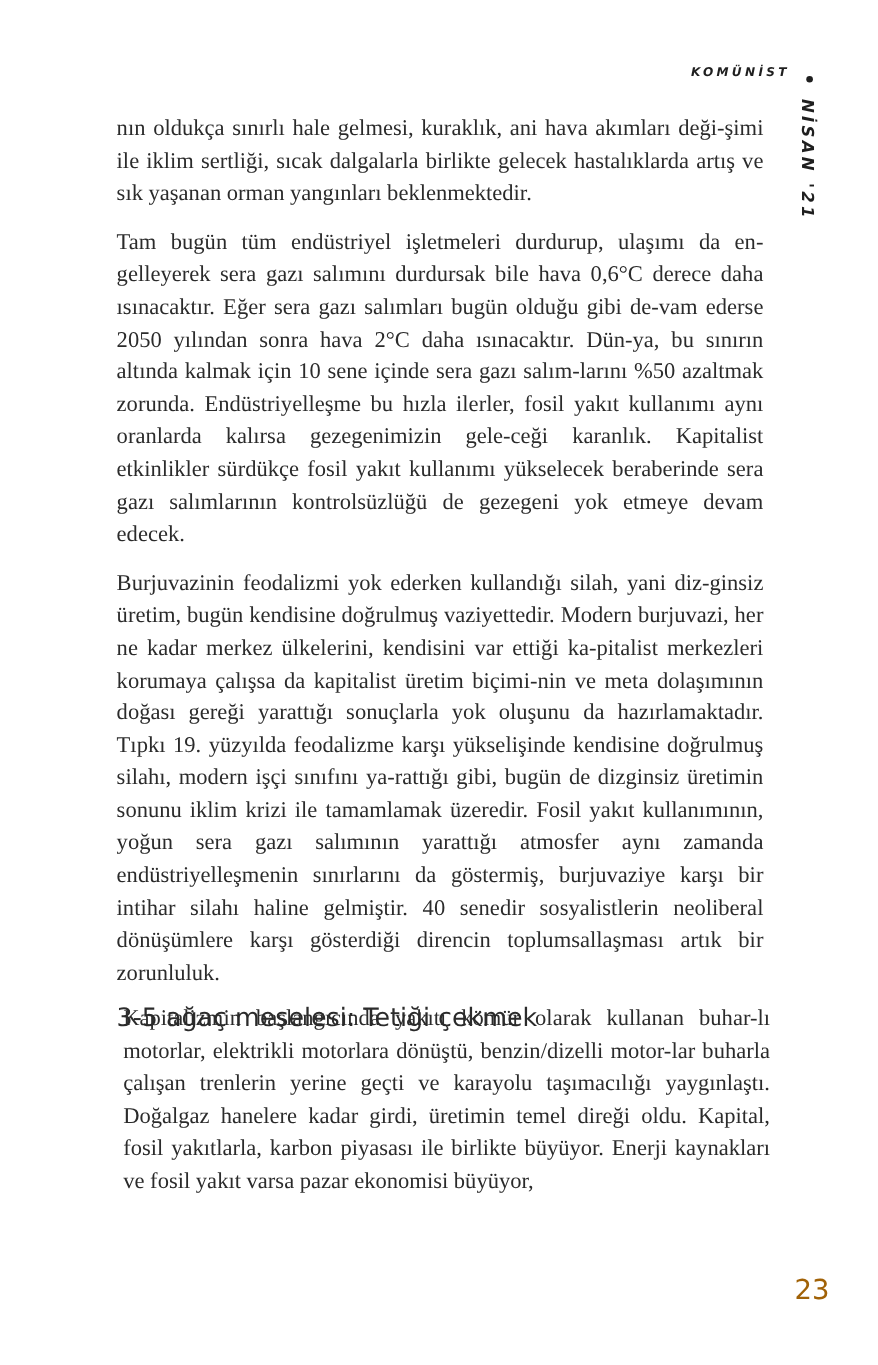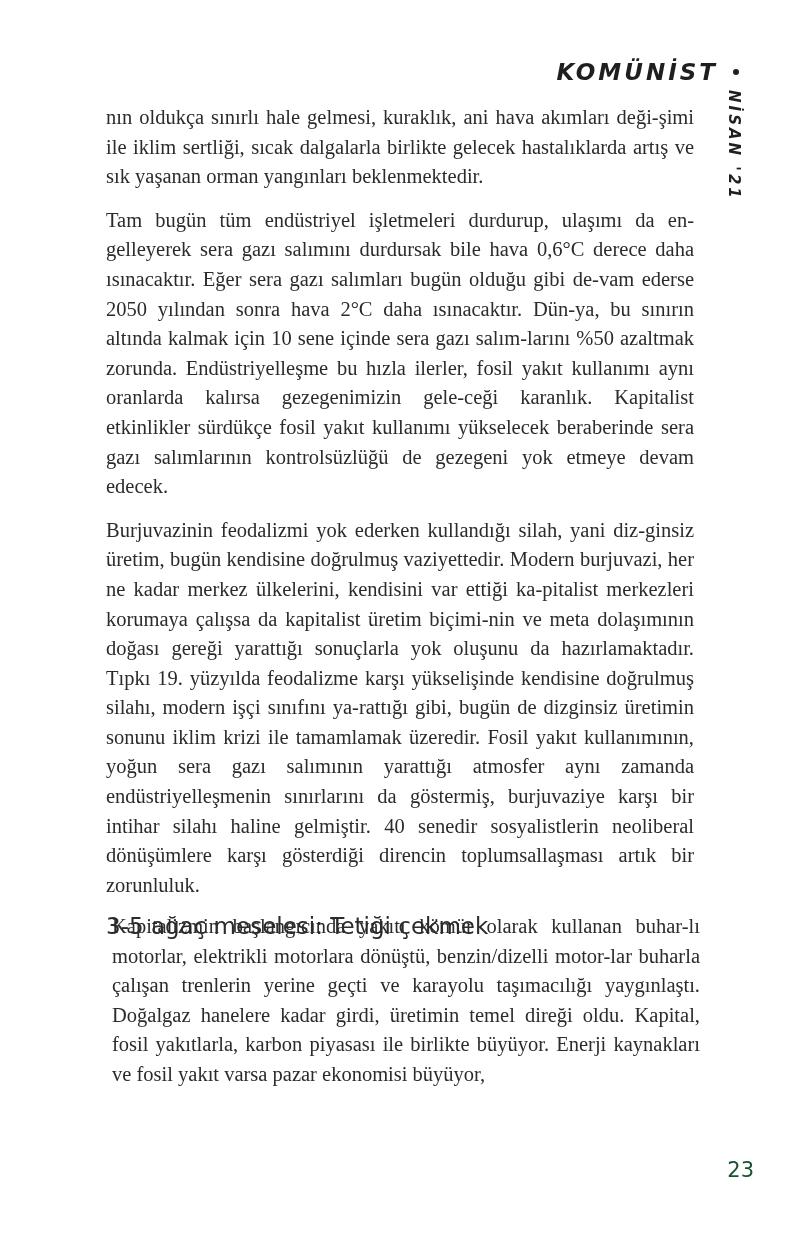--- a/index.html
+++ b/index.html
@@ -14,21 +14,21 @@
     overflow: hidden;
     color: #2b2b2b;
   }
   .running-head {
     position: absolute;
     top: 59px;
     right: 80px;
     font-family: "DejaVu Sans", sans-serif;
     font-weight: bold;
     font-style: italic;
-    font-size: 23px;
+    font-size: 11px;
     letter-spacing: 3px;
     color: #1f1f1f;
   }
   .bullet {
     position: absolute;
     top: 69px;
     left: 733px;
     width: 6px;
     height: 6px;
     border-radius: 50%;
@@ -91,23 +91,23 @@
     line-height: 29.6px;
     color: #2b2b2b;
     text-align: justify;
     margin: 6px;
   }
   .page-number {
     position: absolute;
     right: 44px;
     top: 1158px;
     font-family: "DejaVu Sans", sans-serif;
-    font-size: 21px;
+    font-size: 25px;
     font-weight: 500;
-    color: #14532d;
+    color: #a16207;
   }
 </style>
 </head>
 <body>
 
 <div class="running-head">KOMÜNİST</div>
 <div class="bullet"></div>
 <div class="issue-vertical">
   <span>NİSAN '21</span>
 </div>

